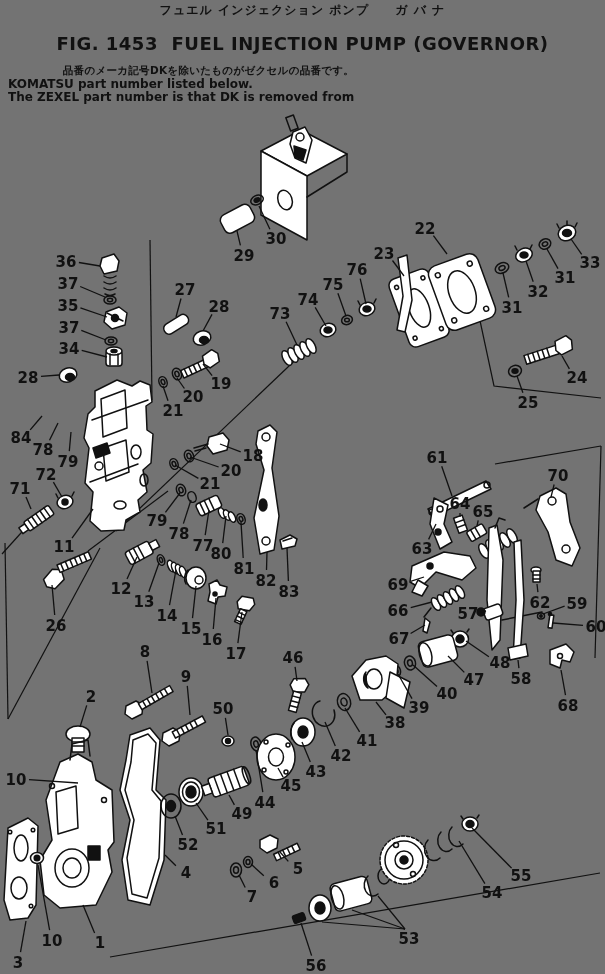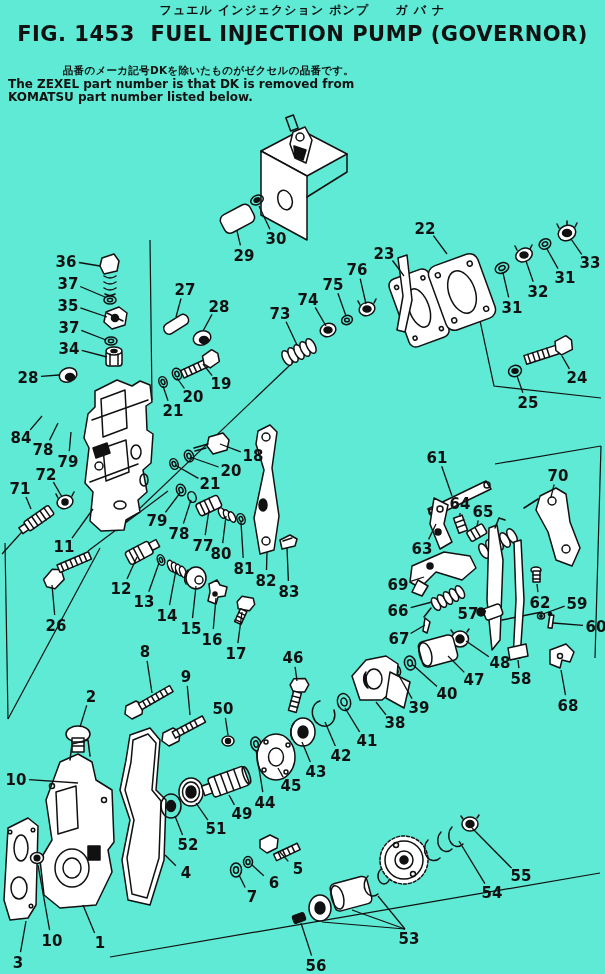--- a/index.html
+++ b/index.html
@@ -1,39 +1,39 @@
 <!DOCTYPE html>
 <html><head>
 <meta charset="utf-8">
 <style>
   html,body{margin:0;padding:0;background:#f4f4f0;}
-  #page{position:relative;width:605px;height:974px;background:#5eead4;overflow:hidden;
+  #page{position:relative;width:605px;height:974px;background:#737373;overflow:hidden;
         font-family:"DejaVu Sans", sans-serif;color:#111;}
   #hdr{position:absolute;top:2px;left:0;width:100%;text-align:center;z-index:3;}
   #title-jp{font-size:12px;font-weight:bold;letter-spacing:1px;}
-  #title-en{font-size:21px;font-weight:bold;letter-spacing:.5px;margin-top:3px;}
+  #title-en{font-size:18px;font-weight:bold;letter-spacing:.5px;margin-top:14px;}
   #note{position:absolute;top:64px;left:8px;z-index:3;text-align:left;}
   #note-jp{font-size:10.5px;font-weight:bold;letter-spacing:.3px;text-align:right;}
   #note-en-1,#note-en-2{font-size:12px;font-weight:bold;line-height:13px;}
   svg{position:absolute;top:0;left:0;z-index:1;}
   .callout-text{font-family:"DejaVu Sans", sans-serif;font-weight:bold;font-size:15px;
                 fill:#111;text-anchor:middle;}
 </style>
 </head>
 <body>
 
 <div id="page">
   <div id="hdr">
     <div id="title-jp">フュエル インジェクション ポンプ　　ガ バ ナ</div>
     <div id="title-en"><span>FIG. 1453</span>&nbsp;&nbsp;<span>FUEL INJECTION PUMP (GOVERNOR)</span></div>
   </div>
   <div id="note">
     <div id="note-jp">品番のメーカ記号DKを除いたものがゼクセルの品番です。</div>
+    <div id="note-en-2">KOMATSU part number listed below.</div>
     <div id="note-en-1">The ZEXEL part number is that DK is removed from</div>
-    <div id="note-en-2">KOMATSU part number listed below.</div>
   </div>
 
   <svg id="diagram-svg" width="605" height="974" viewBox="0 0 605 974" xmlns="http://www.w3.org/2000/svg">
 
     <g stroke="#111" stroke-width="1.2" fill="none">
       <line x1="150" y1="240" x2="152" y2="400"></line>
       <line x1="310" y1="346" x2="116" y2="531"></line>
       <line x1="30" y1="523" x2="2" y2="554"></line>
       <line x1="88" y1="551" x2="168" y2="491"></line>
       <line x1="5" y1="543" x2="8" y2="719"></line>

